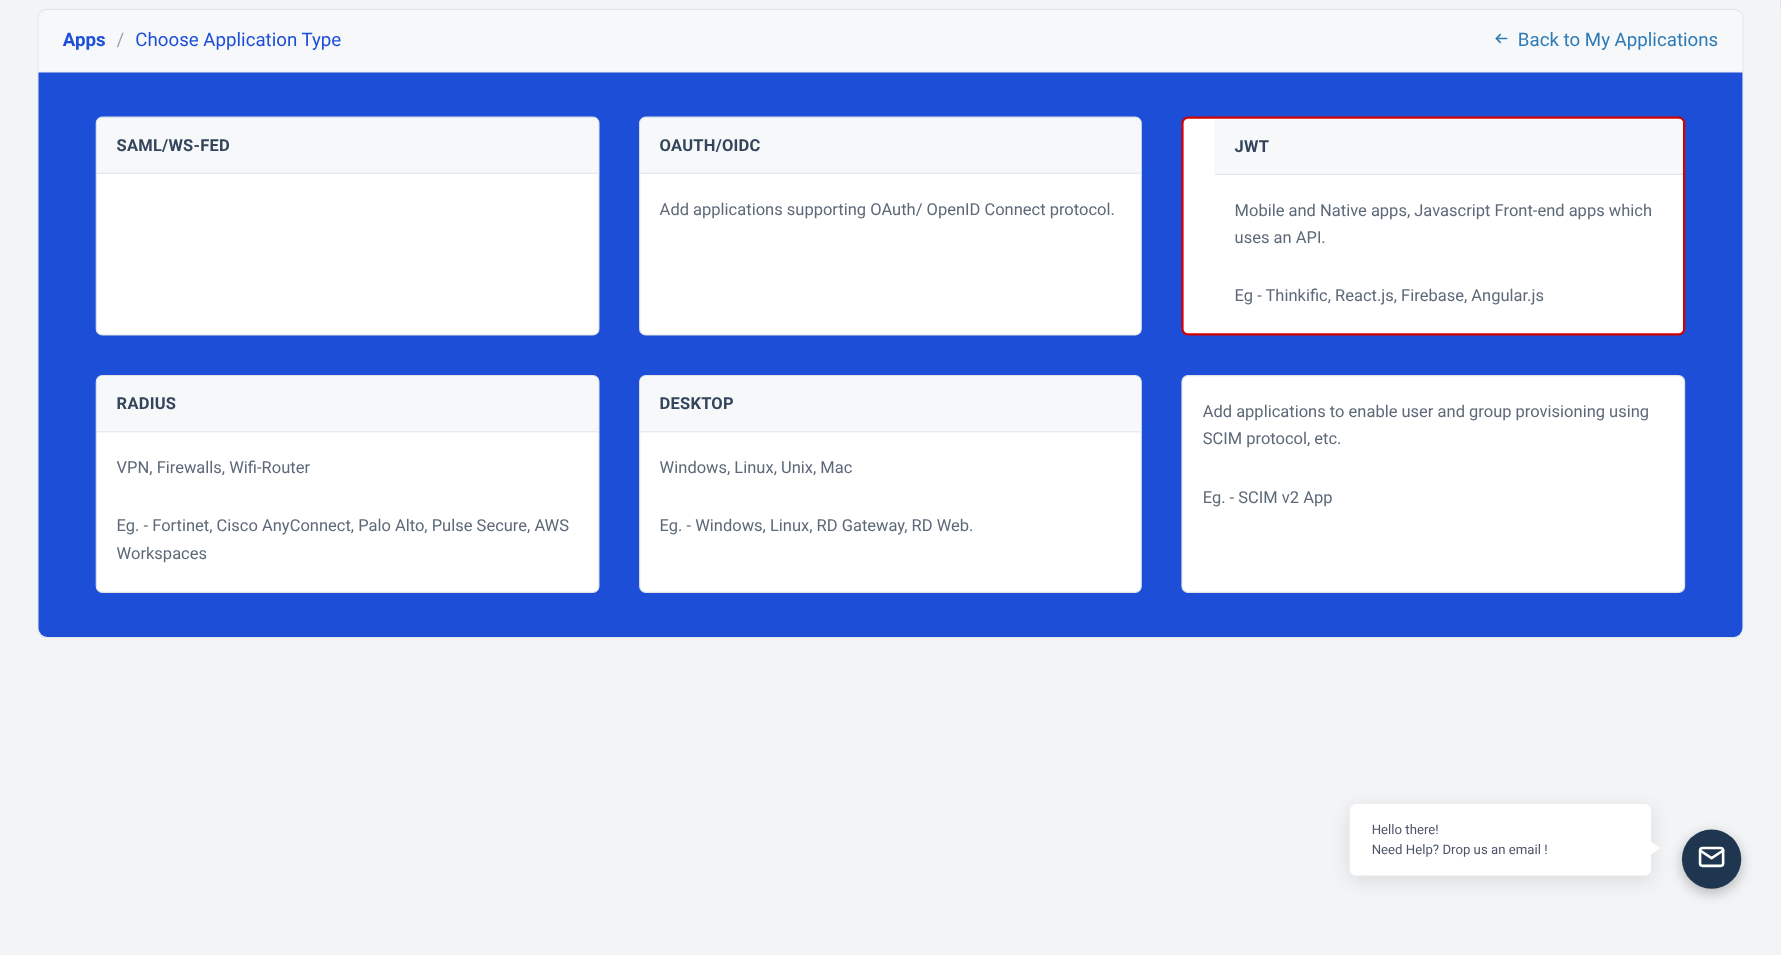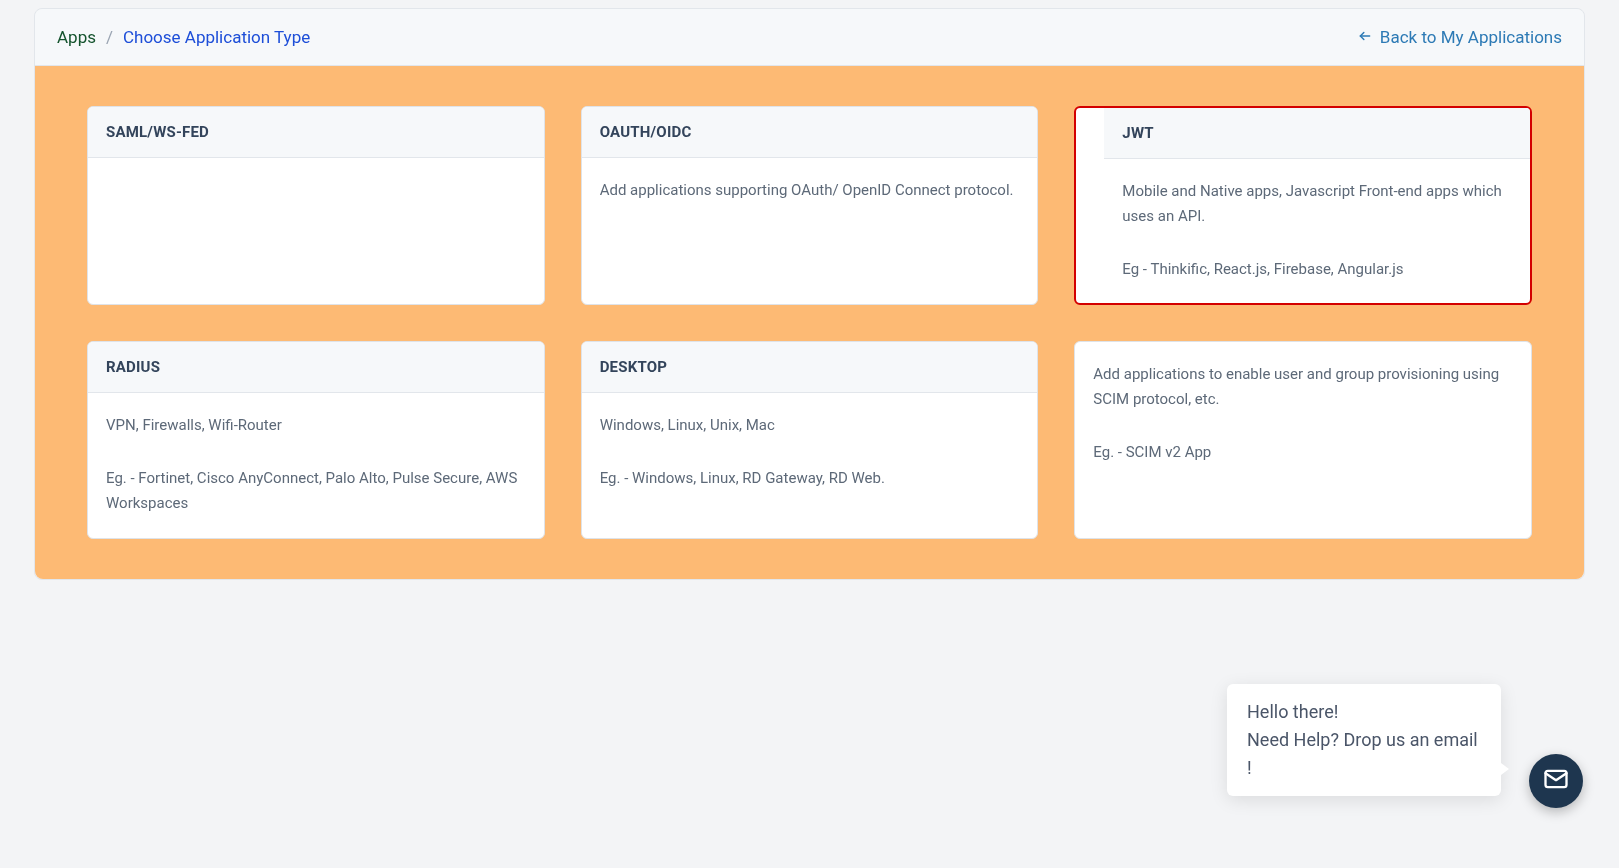--- a/index.html
+++ b/index.html
@@ -34,39 +34,39 @@
       border-bottom: 1px solid #e2e6eb;
       border-radius: 8px 8px 0 0;
     }
     .breadcrumb {
       display: flex;
       align-items: center;
       gap: 10px;
       font-size: 17px;
     }
     .breadcrumb-link {
-      color: #14532d;
-      font-weight: 400;
+      color: #1d4ed8;
+      font-weight: 700;
       cursor: pointer;
     }
     .breadcrumb-sep {
       color: #9aa4b2;
     }
     .breadcrumb-current {
       color: #1d4ed8;
     }
     .back-link {
       display: flex;
       gap: 8px;
       color: #2d7ab5;
       font-size: 17px;
       cursor: pointer;
     }
     .panel-body {
-      background: #fdba74;
+      background: #1d4ed8;
       padding: 40px 52px;
       border-radius: 0 0 8px 8px;
     }
     .cards-grid {
       display: grid;
       grid-template-columns: repeat(3, 1fr);
       gap: 36px;
     }
     .card {
       border: 1px solid #dfe3e8;
@@ -100,21 +100,21 @@
     .card-example {
     }
     .chat-popup {
       position: absolute;
       right: 118px;
       bottom: 80px;
       background: #ffffff;
       border-radius: 6px;
       padding: 14px 20px;
       box-shadow: 0 4px 18px rgba(0,0,0,0.1);
-      font-size: 18px;
+      font-size: 12px;
       color: #4a5568;
       line-height: 1.55;
       width: 274px;
     }
     .chat-popup-tail {
       position: absolute;
       right: -8px;
       bottom: 10px;
     }
     .chat-fab {

